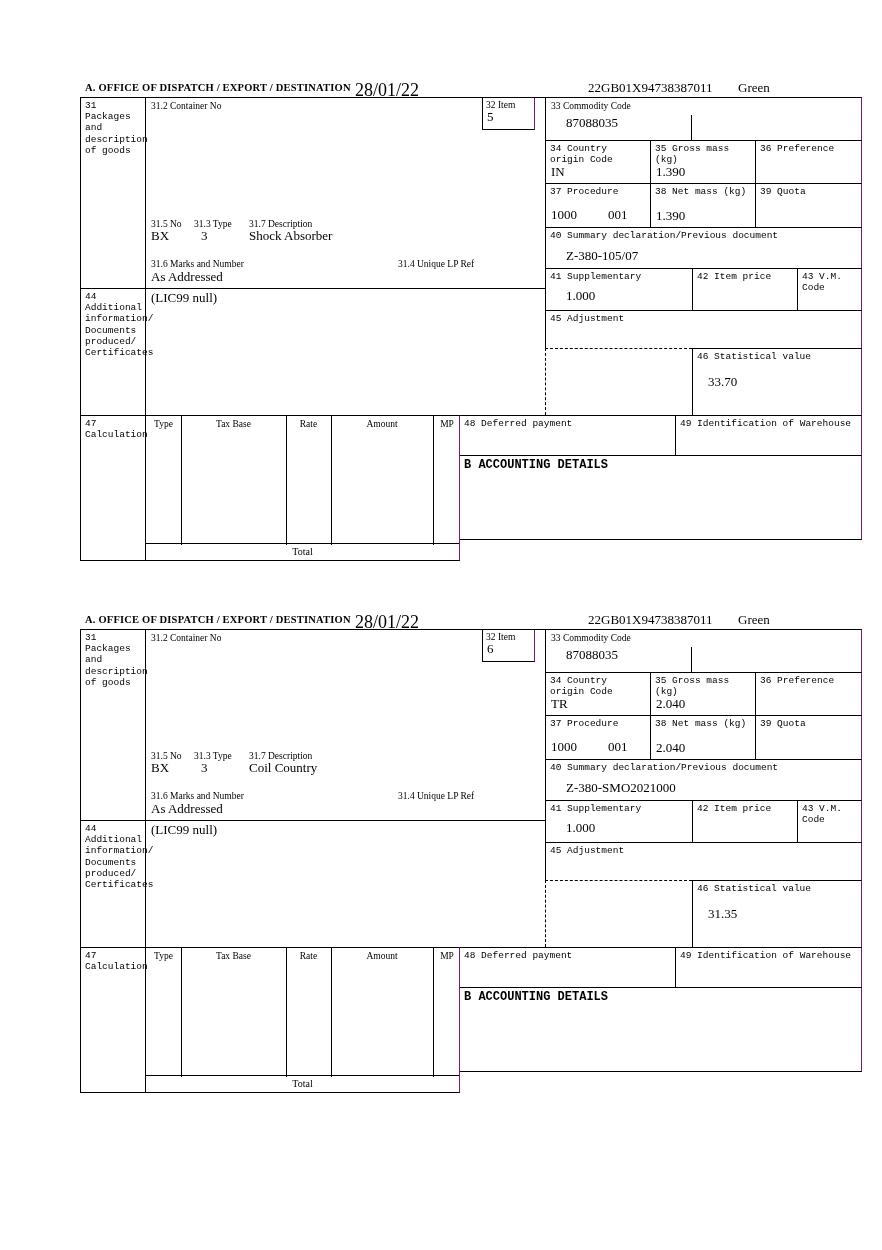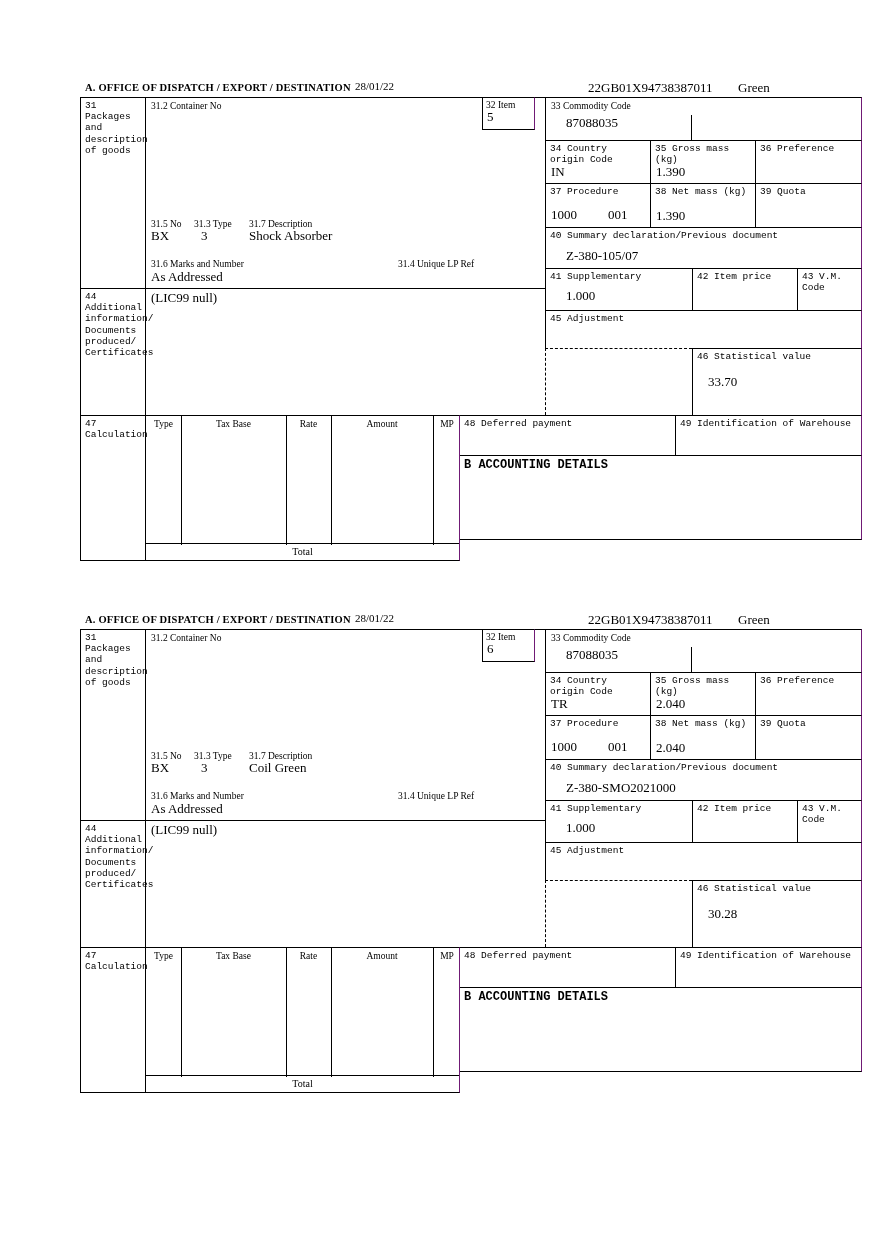--- a/index.html
+++ b/index.html
@@ -22,21 +22,21 @@
   .b-dl { border-left:1px dashed #000; }
   .lbl { font-size:9.5px; line-height:1.18; display:block; }
   .pad { padding:2px 4px;font-family:Liberation Mono, monospace; }
   .val { font-size:13px; line-height:1.1; white-space:nowrap; }
   .pre { white-space:pre-line; }
   .vb { position:absolute; left:5px; bottom:4px; }
   .vline { position:absolute; width:0; border-left:1px solid #000; }
   .thdr { position:absolute; top:3px; text-align:center; font-size:9.5px; }
   .total-row { position:absolute; left:0; bottom:0; width:100%; height:17px; border-top:1px solid #000; text-align:center; font-size:10px; padding-top:2px; }
   .hdr-office { position:absolute; left:85px; top:2px; font-size:10.5px; font-weight:bold; letter-spacing:0.2px; }
-  .hdr-date { position:absolute; left:355px; top:0; font-size:11px; }
+  .hdr-date { position:absolute; left:355px; top:0; font-size:18px; }
   .hdr-ref { position:absolute; left:588px; top:0; font-size:13px; }
   .hdr-status { position:absolute; left:738px; top:0; font-size:13px; }
   .acct-lbl { font-size:12px; font-weight:bold; }
 </style>
 </head>
 <body>
 
 <div id="sections">
   <div class="section">
 
@@ -185,21 +185,21 @@
 of goods</span>
     </div>
 
     <div class="box b-t b-l" style="left:145px;top:17px;width:400px;height:191px">
       <span class="lbl abs" style="left:5px;top:3px">31.2 Container No</span>
       <span class="lbl abs" style="left:5px;top:121px">31.5 No</span>
       <span class="lbl abs" style="left:48px;top:121px">31.3 Type</span>
       <span class="lbl abs" style="left:103px;top:121px">31.7 Description</span>
       <span class="val abs" style="left:5px;top:131px">BX</span>
       <span class="val abs" style="left:55px;top:131px">3</span>
-      <span class="val abs" style="left:103px;top:131px">Coil Green</span>
+      <span class="val abs" style="left:103px;top:131px">Coil Country</span>
       <span class="lbl abs" style="left:5px;top:161px">31.6 Marks and Number</span>
       <span class="lbl abs" style="left:252px;top:161px">31.4 Unique LP Ref</span>
       <span class="val abs" style="left:5px;top:172px">As Addressed</span>
     </div>
 
     <div class="box b-t b-l b-r b-b" style="left:482px;top:17px;width:53px;height:33px">
       <span class="lbl abs" style="left:3px;top:2px">32 Item</span>
       <span class="val abs" style="left:4px;top:12px">6</span>
     </div>
 
@@ -250,21 +250,21 @@
       <span class="lbl pad">43 V.M. Code</span>
     </div>
 
     <div class="box b-t b-l b-r" style="left:545px;top:230px;width:317px;height:38px">
       <span class="lbl pad">45 Adjustment</span>
     </div>
 
     <div class="box b-dt b-dl" style="left:545px;top:268px;width:147px;height:67px"></div>
     <div class="box b-t b-l b-r" style="left:692px;top:268px;width:170px;height:67px">
       <span class="lbl pad">46 Statistical value</span>
-      <span class="val abs" style="left:15px;top:26px">30.28</span>
+      <span class="val abs" style="left:15px;top:26px">31.35</span>
     </div>
 
     <div class="box b-t b-l" style="left:80px;top:208px;width:65px;height:127px">
       <span class="lbl pre pad">44
 Additional
 information/
 Documents
 produced/
 Certificates</span>
     </div>

